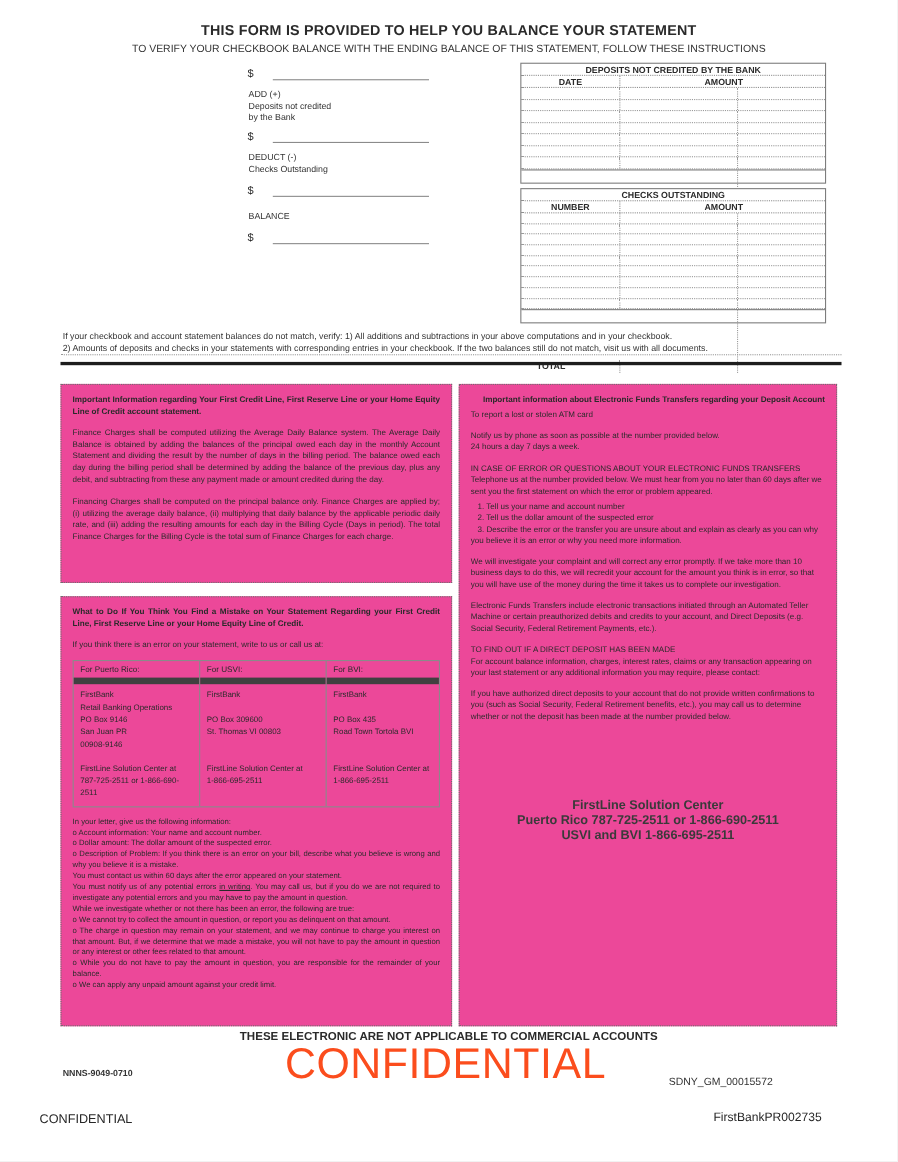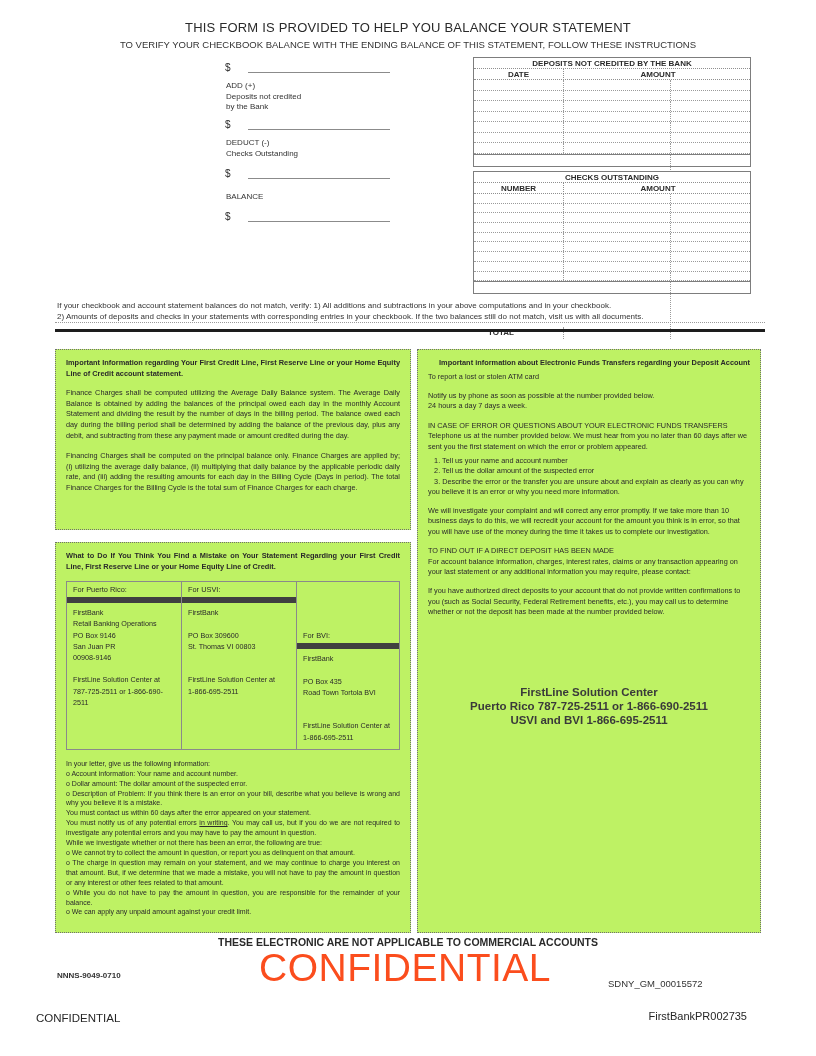--- a/index.html
+++ b/index.html
@@ -6,21 +6,21 @@
   html,body { background:#e8e8e8; }
   .page {
     position:relative; width:816px; height:1056px; margin:0 auto;
     background:#ffffff; overflow:hidden;
     font-family:"Liberation Sans","DejaVu Sans",sans-serif;
     color:#2a2a2a;
   }
   .abs { position:absolute; }
 
   
-  .form-title { top:20px; left:0; right:0; text-align:center; font-size:13px; font-weight:normal; letter-spacing:.2px; }
+  .form-title { top:20px; left:0; right:0; text-align:center; font-size:13px; font-weight:bold; letter-spacing:.2px; }
   .form-subtitle { top:39px; left:0; right:0; text-align:center; font-size:9.5px; color:#333; }
 
   
   .amt-row { left:225px; width:170px; height:13px; font-size:10px; }
   .amt-row .ds { position:absolute; left:0; top:0; }
   .amt-row .amt-line { position:absolute; left:23px; right:5px; top:10px; border-bottom:1px solid #8b8b8b; }
   .ws-label { left:226px; font-size:8px; line-height:10.6px; white-space:pre-line; color:#333; }
 
   
   .wtable { left:473px; width:278px; border:1px solid #7d7d7d; background:#fff; }
@@ -39,38 +39,38 @@
   .dep-table .t-total { height:12px; line-height:12px; }
   .chk-table .t-row { height:9.7px; }
   .chk-table .t-total { height:12px; line-height:12px; }
 
   
   .verify { top:300px; left:57px; width:708px; font-size:8px; line-height:11px; white-space:pre-line; color:#333; }
   .dotted-rule { top:322px; left:55px; width:710px; border-top:1px dotted #9a9a9a; }
   .black-bar { top:329px; left:55px; width:710px; height:3px; background:#1d1d1d; }
 
   
-  .lbox { border:1px dotted #6f6f6f; background:#bef264; padding:8px 10px; overflow:hidden; }
+  .lbox { border:1px dotted #6f6f6f; background:#ec4899; padding:8px 10px; overflow:hidden; }
   .box1 { top:349px; left:55px; width:356px; height:181px; }
   .box2 { top:542px; left:55px; width:356px; height:391px; }
   .boxr { top:349px; left:417px; width:344px; height:584px; }
 
   .b-head { font-size:7.4px; font-weight:bold; line-height:10.6px; text-align:justify; margin-bottom:9px; }
   .b-subhead { font-size:7.3px; font-weight:normal; line-height:10.6px; }
   .b-para { font-size:7.3px; line-height:10.6px; text-align:justify; margin-bottom:10px; white-space:pre-line; }
   .boxr .b-para { text-align:left; margin-bottom:9px; line-height:10.3px; }
   .boxr .b-head { text-align:right; margin-bottom:3px; }
   .boxr .b-subhead { margin-bottom:0; }
 
   .intro-line { font-size:7.3px; line-height:10.6px; margin-bottom:8px; }
 
   
   .contact-table { display:grid; grid-template-columns:115px 115px 1fr; border:1px solid #8a8a8a; margin-bottom:9px; }
   .contact-table .cc { border-right:1px solid #8a8a8a; padding:0; }
-  .contact-table .cc:last-child { border-right:none;margin-top:46px; }
+  .contact-table .cc:last-child { border-right:none; }
   .contact-table .cc-head { font-size:7.4px; font-weight:normal; padding:3px 6px; border-bottom:6px solid #404040; }
   .contact-table .cc-body { font-size:7.2px; line-height:11.2px; padding:4px 6px 6px 6px; white-space:pre-line; }
 
   .letter-list { font-size:7px; line-height:9.9px; text-align:justify; white-space:pre-line; }
   .letter-line { font-size:7px; line-height:9.9px; text-align:justify; }
   .uline { text-decoration:underline; }
 
   
   .center-block { margin-top:68px; text-align:center; font-weight:bold; color:#3a3a3a; }
   .center-block .cb1 { font-size:11.5px; line-height:14px;margin-top:20px; }
@@ -229,20 +229,21 @@
   <div class="abs black-bar"></div>
 
   <div class="abs lbox box1">
     <div class="b-head">Important Information regarding Your First Credit Line, First Reserve Line or your Home Equity Line of Credit account statement.</div>
     <div class="b-para">Finance Charges shall be computed utilizing the Average Daily Balance system.  The Average Daily Balance is obtained by adding the balances of the principal owed each day in the monthly Account Statement and dividing the result by the number of days in the billing period.  The balance owed each day during the billing period shall be determined by adding the balance of the previous day, plus any debit, and subtracting from these any payment made or amount credited during the day.</div>
     <div class="b-para">Financing Charges shall be computed on the principal balance only.  Finance Charges are applied by; (i) utilizing the average daily balance, (ii) multiplying that daily balance by the applicable periodic daily rate, and (iii) adding the resulting amounts for each day in the Billing Cycle (Days in period).  The total Finance Charges for the Billing Cycle is the total sum of Finance Charges for each charge.</div>
   </div>
 
   <div class="abs lbox box2">
     <div class="b-head">What to Do If You Think You Find a Mistake on Your Statement Regarding your First Credit Line, First Reserve Line or your Home Equity Line of Credit.</div>
+    <div class="intro-line">If you think there is an error on your statement, write to us or call us at:</div>
     <div class="contact-table">
       <div class="cc">
         <div class="cc-head">For Puerto Rico:</div>
         <div class="cc-body">FirstBank
 Retail Banking Operations
 PO Box 9146
 San Juan  PR
 00908-9146
 
 FirstLine Solution Center at
@@ -288,20 +289,21 @@
     <div class="b-head">Important information about Electronic Funds Transfers regarding your Deposit Account</div>
     <div class="b-subhead">To report a lost or stolen ATM card</div>
     <div class="b-para" style="margin-top:9px">Notify us by phone as soon as possible at the number provided below.
 24 hours a day 7 days a week.</div>
     <div class="b-subhead">IN CASE OF ERROR OR QUESTIONS ABOUT YOUR ELECTRONIC FUNDS TRANSFERS</div>
     <div class="b-para" style="margin-bottom:4px">Telephone us at the number provided below.  We must hear from you no later than 60 days after we sent you the first statement on which the error or problem appeared.</div>
     <div class="b-para">&nbsp;&nbsp;&nbsp;1. Tell us your name and account number
 &nbsp;&nbsp;&nbsp;2. Tell us the dollar amount of the suspected error
 &nbsp;&nbsp;&nbsp;3. Describe the error or the transfer you are unsure about and explain as clearly as you can why you believe it is an error or why you need more information.</div>
     <div class="b-para">We will investigate your complaint and will correct any error promptly.  If we take more than 10 business days to do this, we will recredit your account for the amount you think is in error, so that you will have use of the money during the time it takes us to complete our investigation.</div>
+    <div class="b-para">Electronic Funds Transfers include electronic transactions initiated through an Automated Teller Machine or certain preauthorized debits and credits to your account, and Direct Deposits (e.g. Social Security, Federal Retirement Payments, etc.).</div>
     <div class="b-subhead">TO FIND OUT IF A DIRECT DEPOSIT HAS BEEN MADE</div>
     <div class="b-para">For account balance information, charges, interest rates, claims or any transaction appearing on your last statement or any additional information you may require, please contact:</div>
     <div class="b-para">If you have authorized direct deposits to your account that do not provide written confirmations to you (such as Social Security, Federal Retirement benefits, etc.), you may call us to determine whether or not the deposit has been made at the number provided below.</div>
     <div class="center-block">
       <div class="cb1">FirstLine Solution Center</div>
       <div class="cb2">Puerto Rico 787-725-2511 or 1-866-690-2511</div>
       <div class="cb3">USVI and BVI 1-866-695-2511</div>
     </div>
   </div>
 

